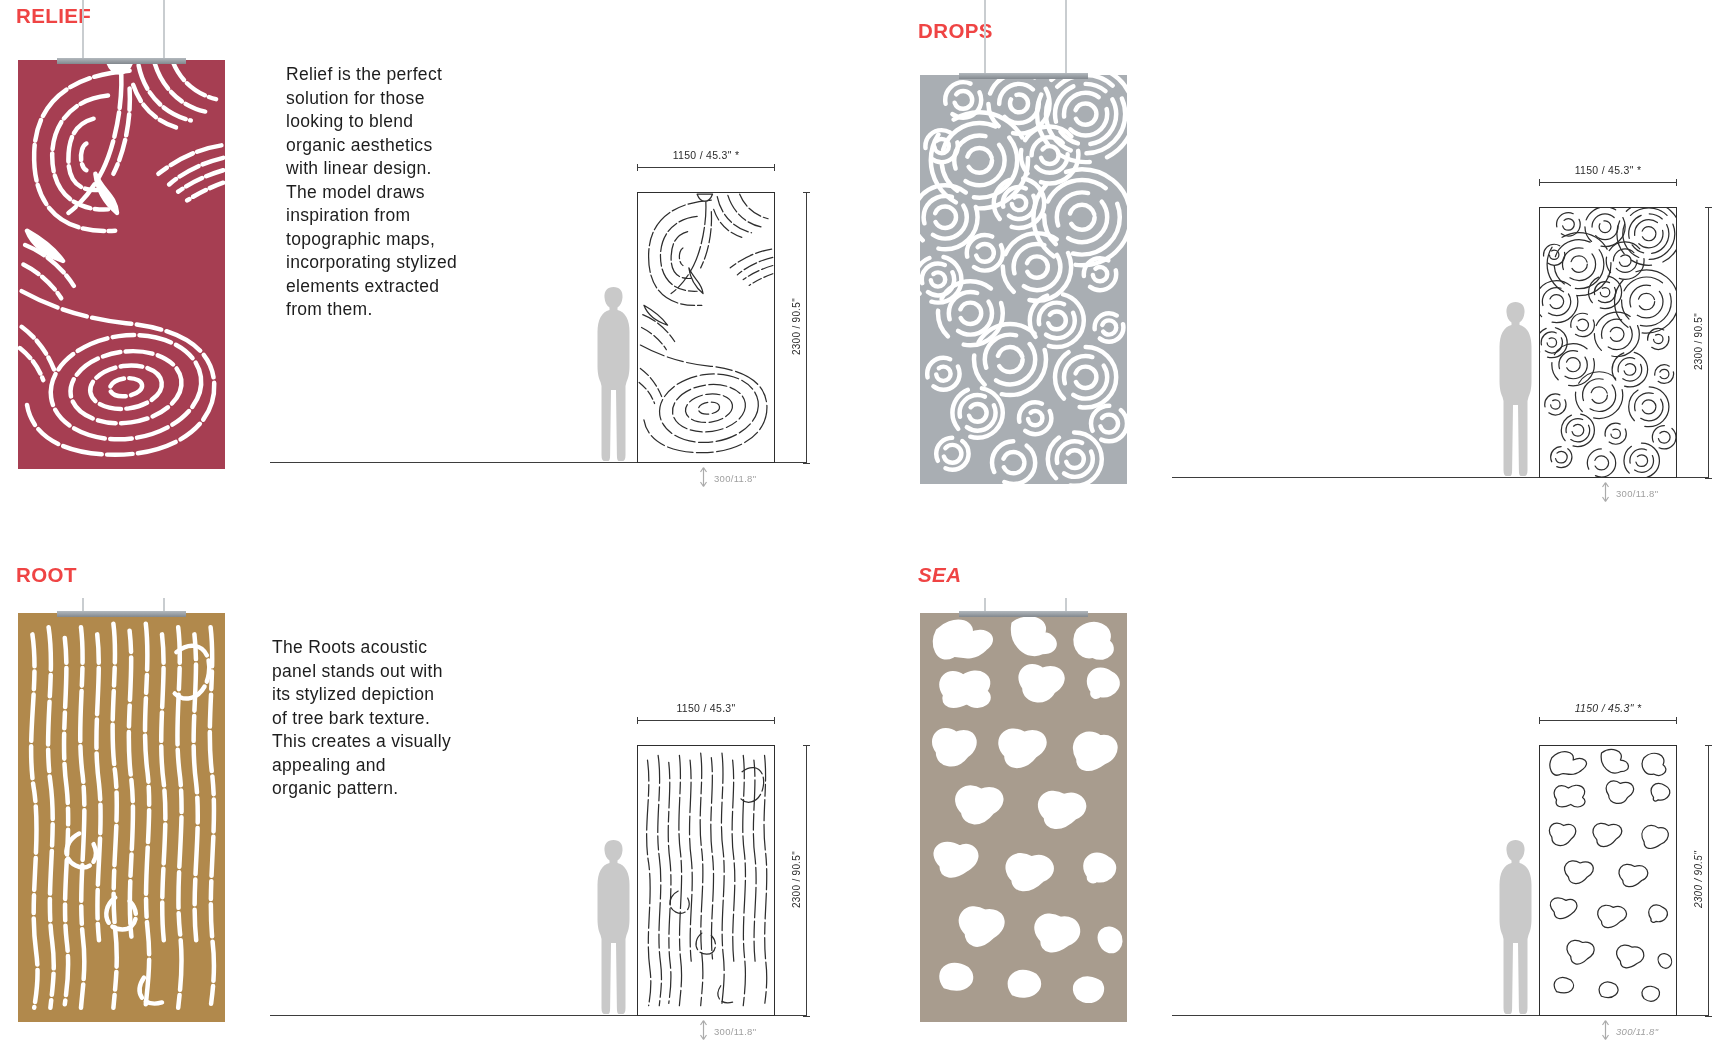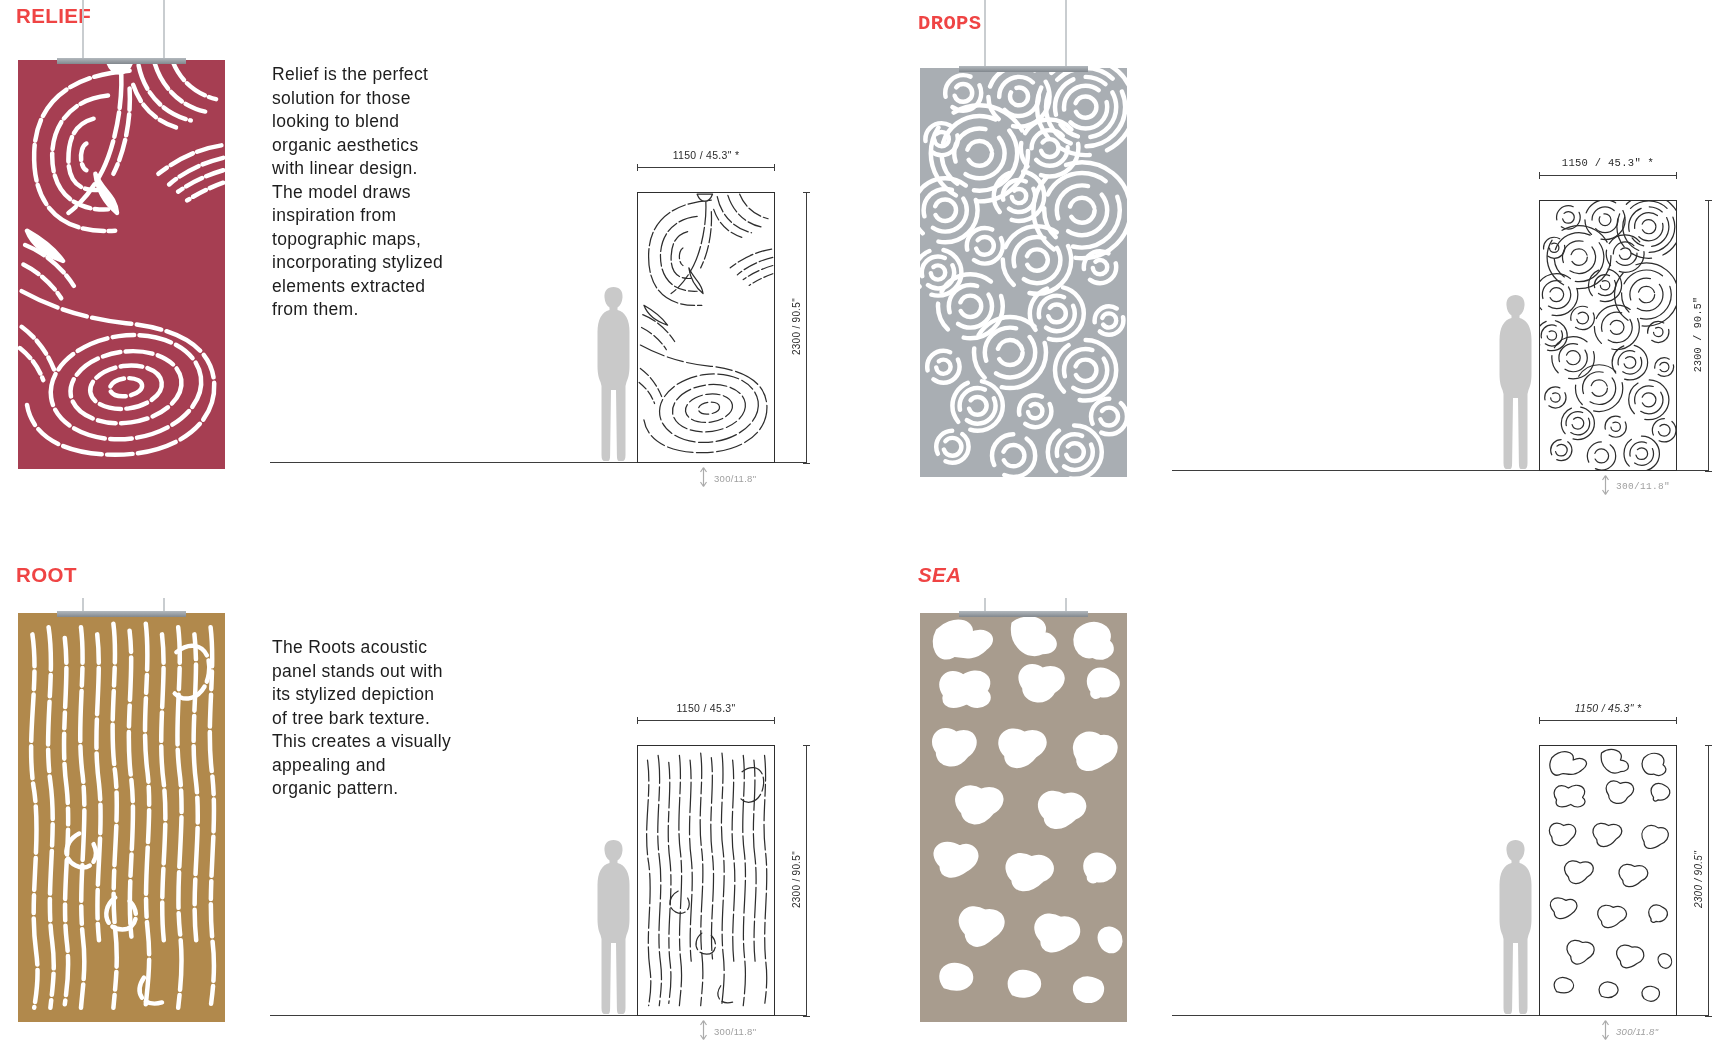--- a/index.html
+++ b/index.html
@@ -2,21 +2,21 @@
 <html><head>
 <meta charset="utf-8">
 <style>
   html,body { margin:0; padding:0; background:#ffffff; }
   .stage {
     position:relative; width:1725px; height:1054px; background:#ffffff;
     overflow:hidden; font-family:"Liberation Sans", sans-serif;
   }
   .section { position:absolute; width:823px; height:500px; }
   .pos-relief { left:0;   top:0; }
-  .pos-drops  { left:902px; top:8px;font-family:Liberation Mono, monospace; }
+  .pos-drops  { left:902px; top:15px; }
   .pos-root   { left:0;   top:553px; }
   .pos-sea    { left:902px; top:553px;font-style:italic; }
 
   .title {
     position:absolute; left:16px; top:4px; margin:0;
     font-size:20.5px; font-weight:700; color:#ef4444; letter-spacing:0.4px;
   }
   .row-b .title { top:10px; }
 
   .wire { position:absolute; width:1.5px; top:-15px; height:75px; background:#c9cdd0; }
@@ -28,21 +28,21 @@
   .mount-bar {
     position:absolute; left:39px; top:-2px; width:129px; height:6px;
     background:linear-gradient(#b3b9be,#82888e); z-index:2;
   }
 
   .desc {
     position:absolute; left:272px; top:83px; margin:0; width:240px;
     font-size:17.5px; line-height:23.5px; letter-spacing:0.3px;
     color:#1d1d1d; white-space:pre-line;
   }
-  .pos-relief .desc { top:63px; }
+  .pos-relief .desc { top:63px;margin-left:14px; }
 
   .art-panel { stroke:#ffffff; fill:#ffffff; stroke-width:2.5; stroke-linecap:round; stroke-linejoin:round; }
   .art-line  { stroke:#2d2d2d; fill:#ffffff; stroke-width:1.05; stroke-linecap:round; stroke-linejoin:round; }
 
   .diagram {
     position:absolute; left:637px; top:192px; width:138px; height:271px;
     border:1.4px solid #2e2e2e; background:#ffffff; box-sizing:border-box;
   }
   .diagram .art { position:absolute; left:0; top:0; width:100%; height:100%; }
 

